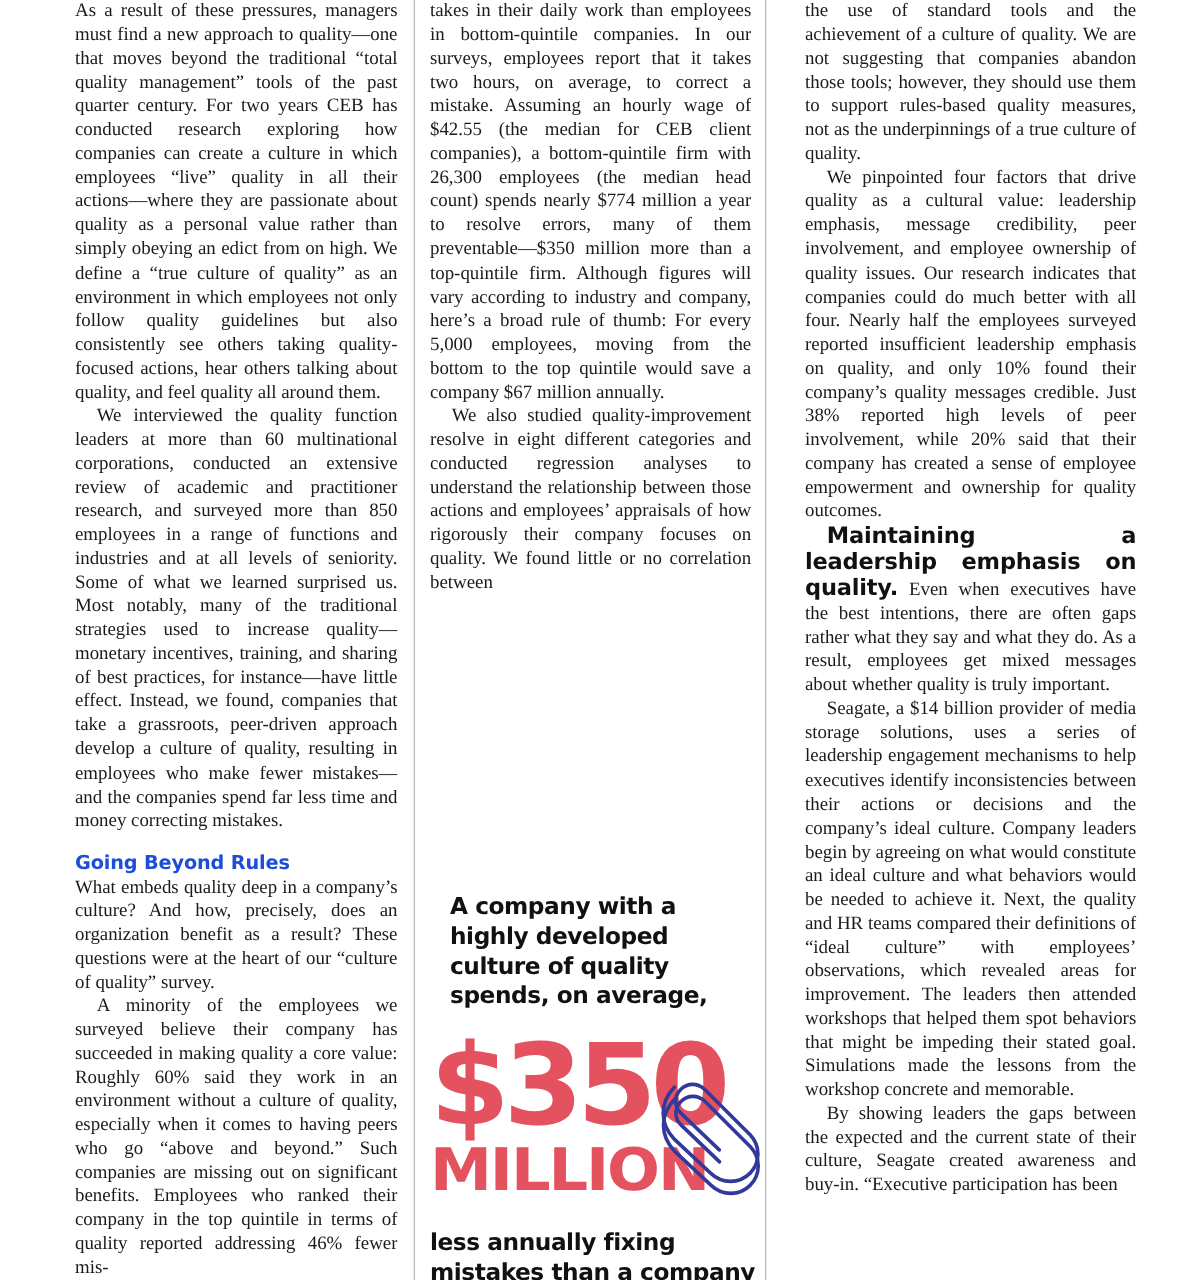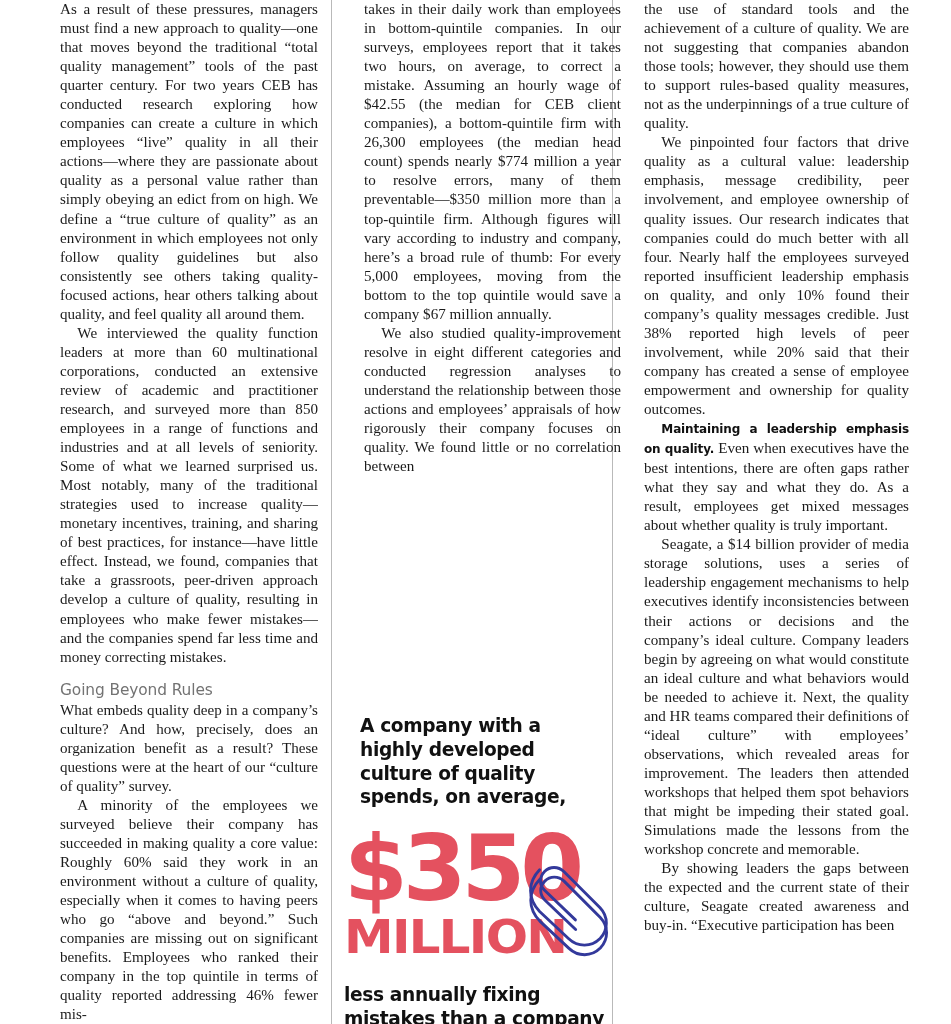--- a/index.html
+++ b/index.html
@@ -26,21 +26,21 @@
 
   
   .col {
     position: absolute;
     top: 0;
     box-sizing: border-box;
     height: 1024px;
     overflow: hidden;
   }
   .col-left   { left: 60px;  width: 258px; }
-  .col-mid    { left: 364px; width: 257px; }
+  .col-mid    { left: 344px; width: 257px; }
   .col-right  { left: 644px; width: 265px; }
 
   
   .rule {
     position: absolute;
     top: 0;
     width: 1px;
     height: 1024px;
     background: #b9b9b9;
   }
@@ -59,32 +59,32 @@
     text-indent: 1.15em;
     font-family: "Liberation Serif", "DejaVu Serif", serif;
   }
   p.body.noindent { text-indent: 0; }
 
   
   h2.section-head {
     margin: 14px 0 1px 0;
     font-family: "DejaVu Sans", "Liberation Sans", sans-serif;
     font-size: 15.4px;
-    font-weight: normal;
+    font-weight: bold;
     letter-spacing: -0.1px;
     line-height: 19px;
-    color: #737373;
+    color: #1d4ed8;
     text-align: left;
   }
 
   
   .runin {
     font-family: "DejaVu Sans", "Liberation Sans", sans-serif;
     font-weight: bold;
-    font-size: 12px;
+    font-size: 18px;
     letter-spacing: -0.15px;
     color: #111;
   }
 
   
   .pullquote {
     position: absolute;
     left: 344px;
     top: 698px;
     width: 262px;

